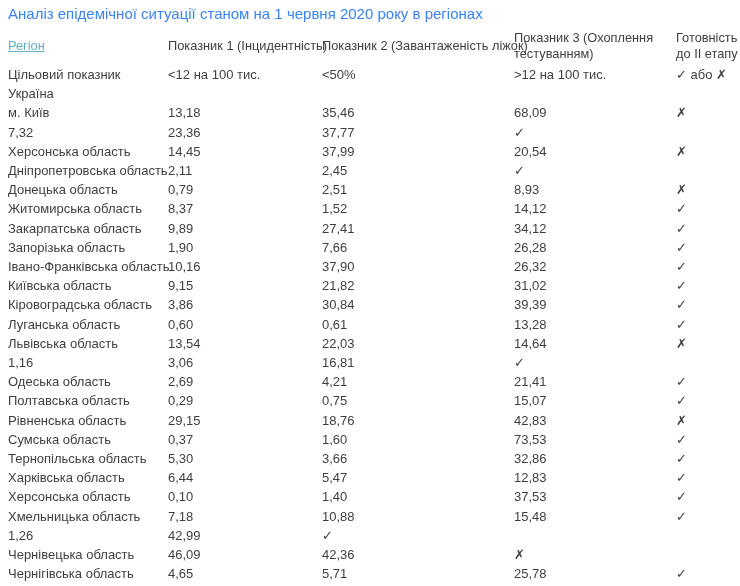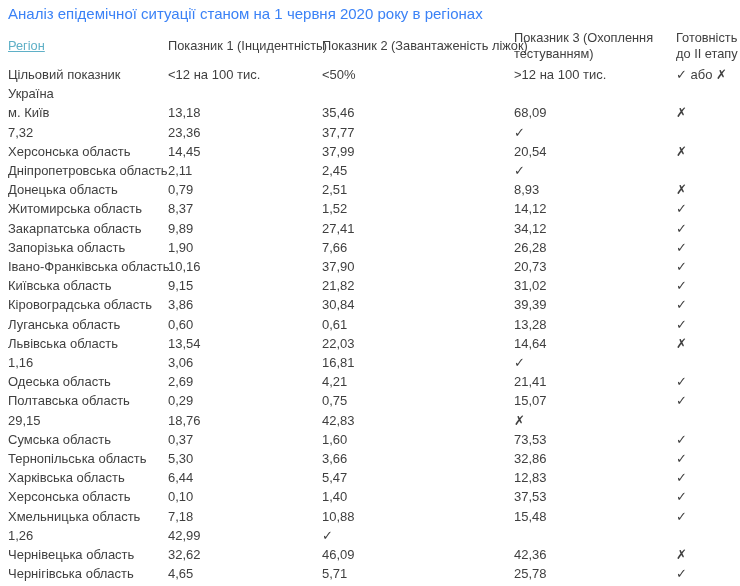--- a/index.html
+++ b/index.html
@@ -139,21 +139,21 @@
         <div class="cell">Запорізька область</div>
         <div class="cell">1,90</div>
         <div class="cell">7,66</div>
         <div class="cell">26,28</div>
         <div class="cell mark">✓</div>
       </div>
         <div class="row">
         <div class="cell">Івано-Франківська область</div>
         <div class="cell">10,16</div>
         <div class="cell">37,90</div>
-        <div class="cell">20,73</div>
+        <div class="cell">26,32</div>
         <div class="cell mark">✓</div>
       </div>
         <div class="row">
         <div class="cell">Київська область</div>
         <div class="cell">9,15</div>
         <div class="cell">21,82</div>
         <div class="cell">31,02</div>
         <div class="cell mark">✓</div>
       </div>
         <div class="row">
@@ -191,20 +191,21 @@
         <div class="cell mark">✓</div>
       </div>
         <div class="row">
         <div class="cell">Полтавська область</div>
         <div class="cell">0,29</div>
         <div class="cell">0,75</div>
         <div class="cell">15,07</div>
         <div class="cell mark">✓</div>
       </div>
         <div class="row">
+        <div class="cell">Рівненська область</div>
         <div class="cell">29,15</div>
         <div class="cell">18,76</div>
         <div class="cell">42,83</div>
         <div class="cell mark">✗</div>
       </div>
         <div class="row">
         <div class="cell">Сумська область</div>
         <div class="cell">0,37</div>
         <div class="cell">1,60</div>
         <div class="cell">73,53</div>
@@ -238,21 +239,20 @@
         <div class="cell">15,48</div>
         <div class="cell mark">✓</div>
       </div>
         <div class="row">
         <div class="cell">1,26</div>
         <div class="cell">42,99</div>
         <div class="cell mark">✓</div>
       </div>
         <div class="row">
         <div class="cell">Чернівецька область</div>
-        <div class="cell">32,62</div>
         <div class="cell">46,09</div>
         <div class="cell">42,36</div>
         <div class="cell mark">✗</div>
       </div>
         <div class="row">
         <div class="cell">Чернігівська область</div>
         <div class="cell">4,65</div>
         <div class="cell">5,71</div>
         <div class="cell">25,78</div>
         <div class="cell mark">✓</div>

